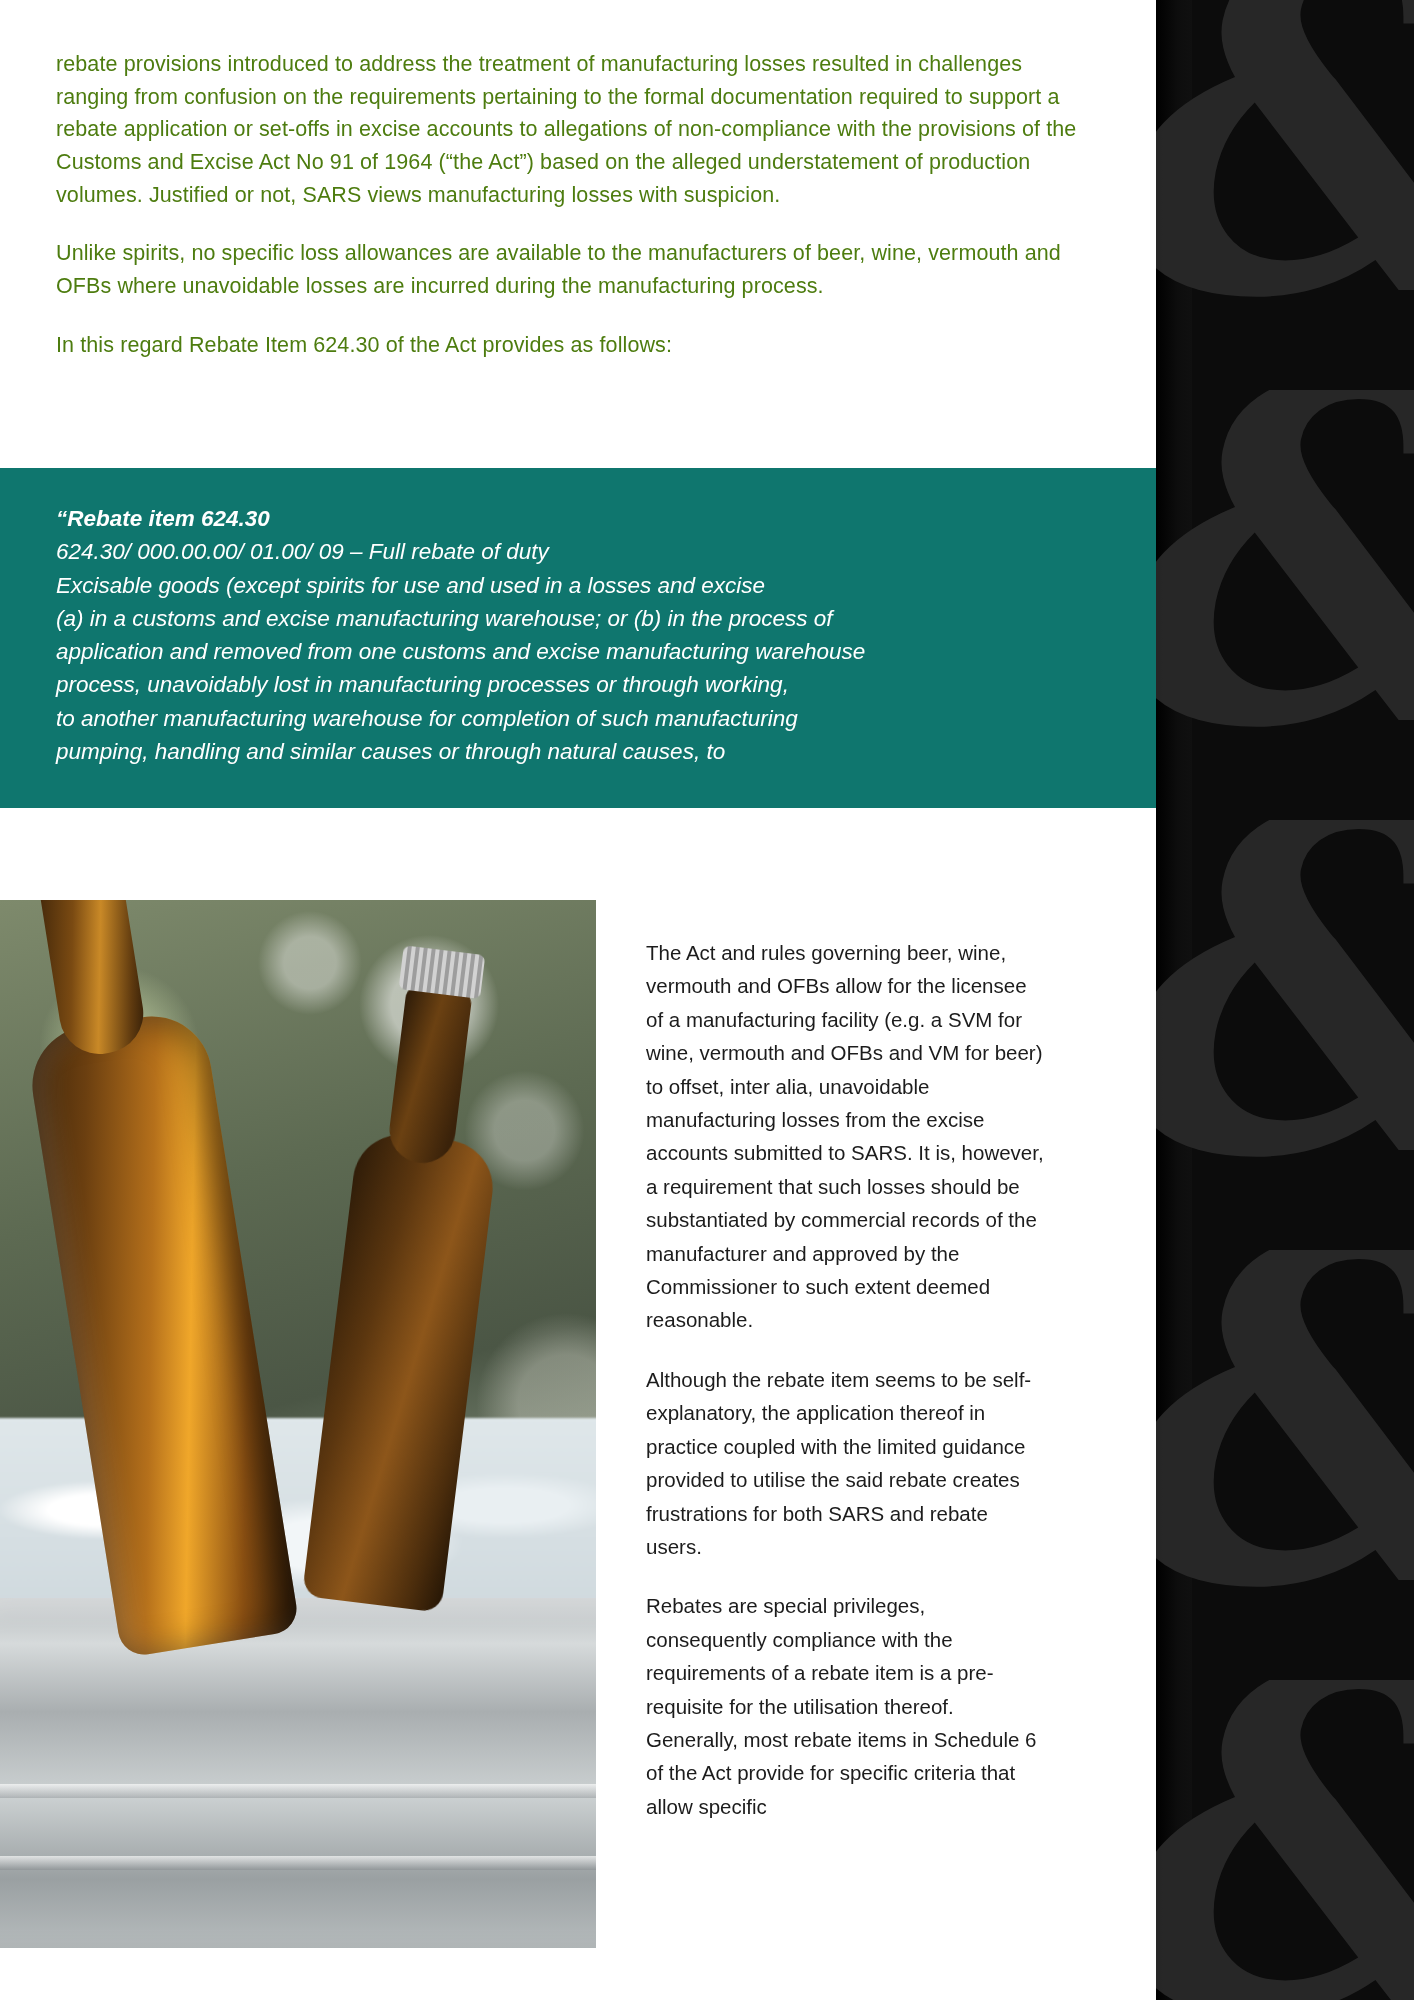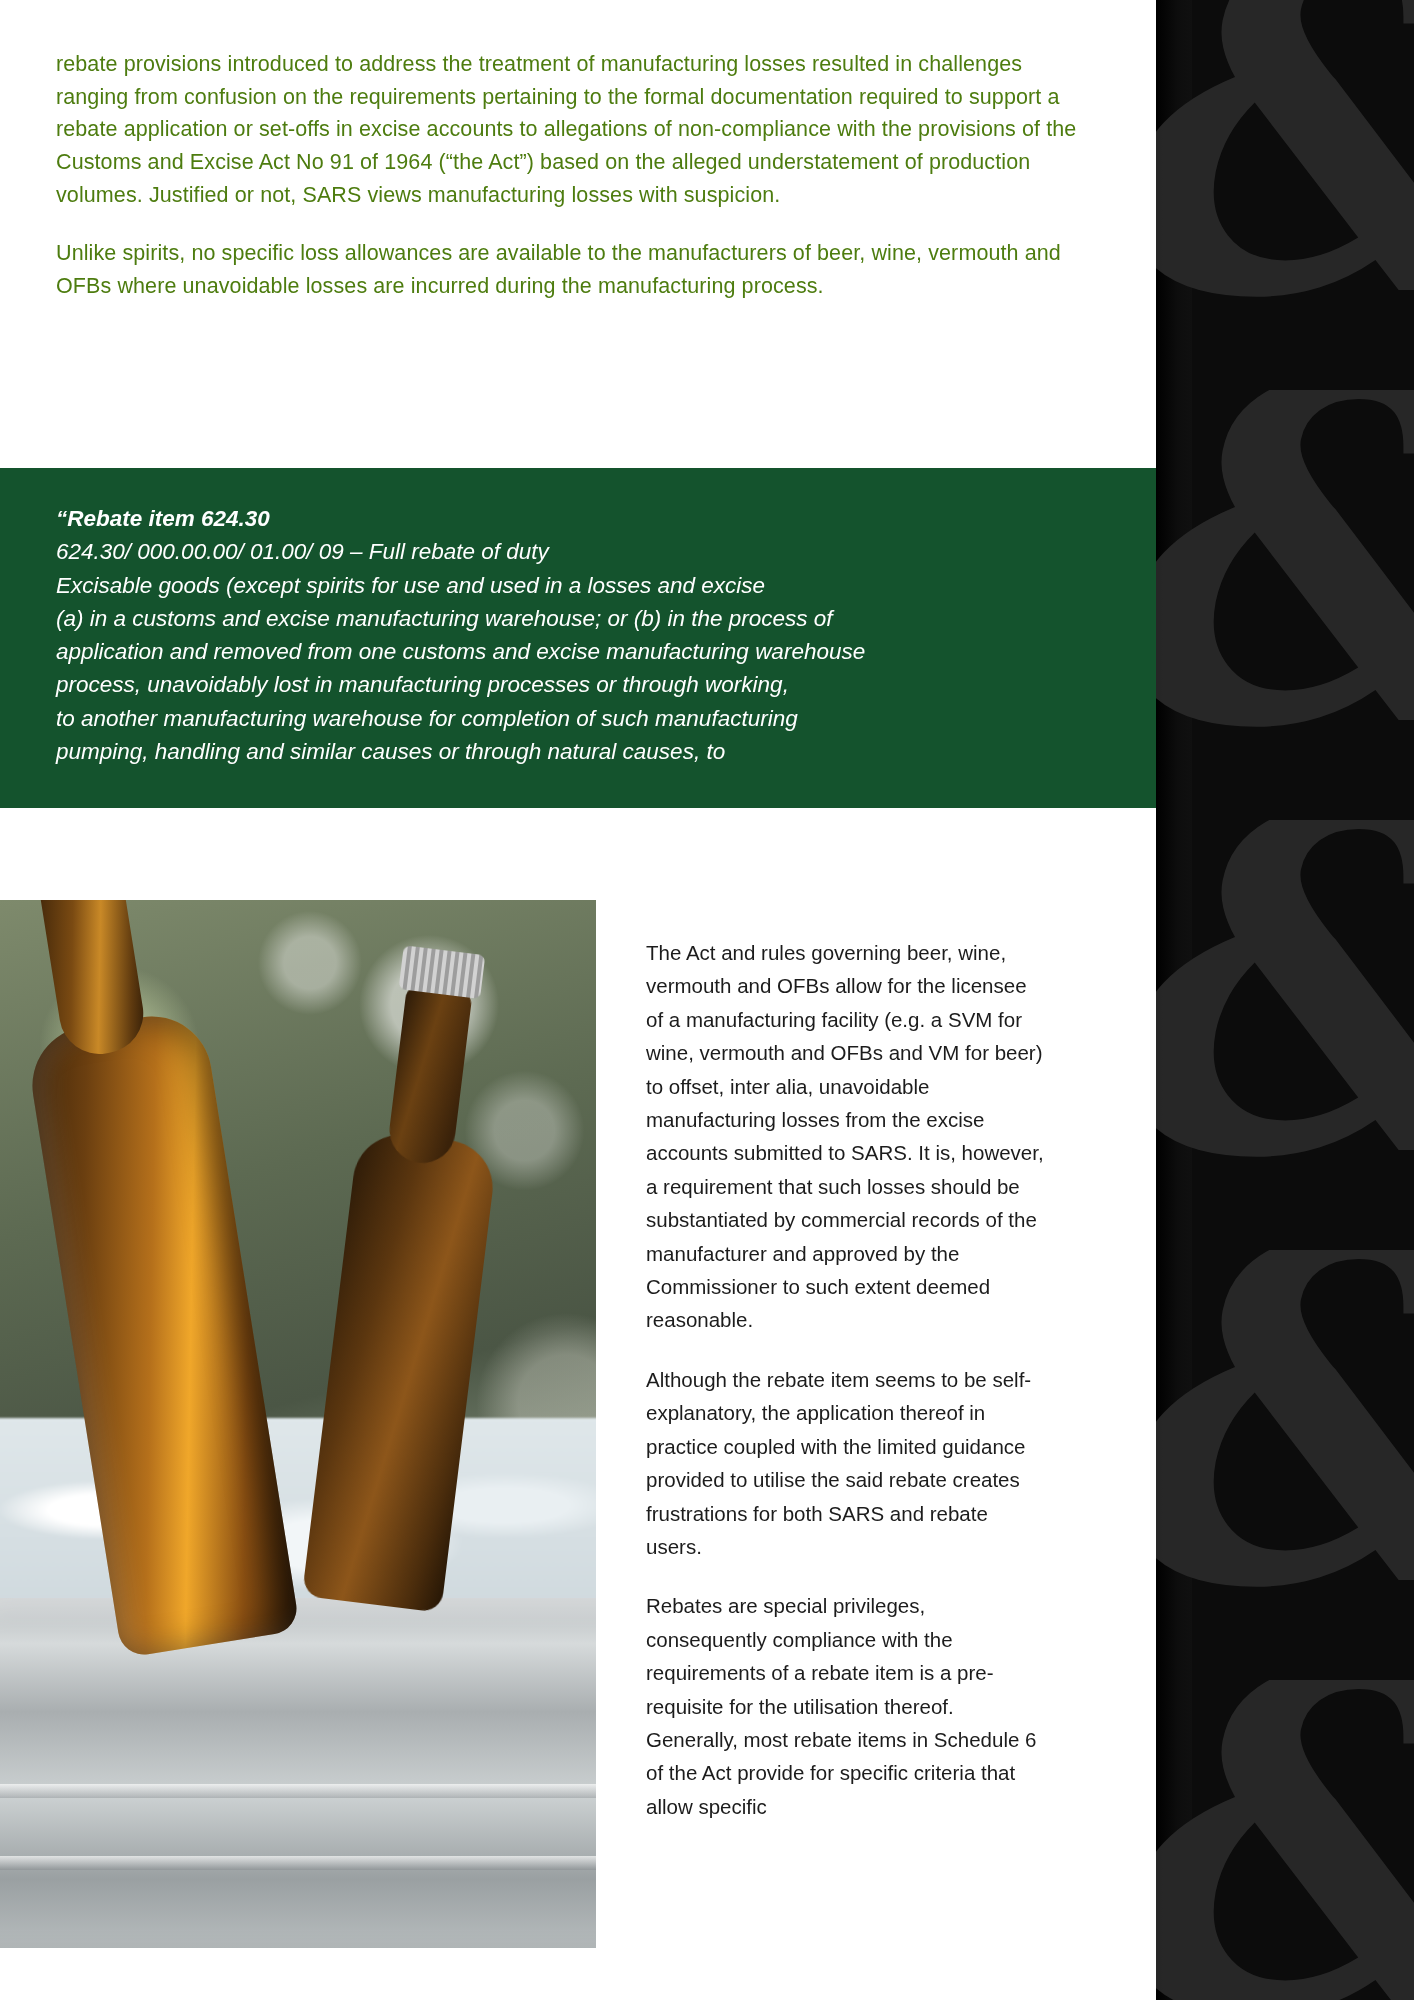--- a/index.html
+++ b/index.html
@@ -84,21 +84,21 @@
     color: #4d7c0f;
     letter-spacing: 0.1px;
   }
 
   
   .quote-block {
     position: absolute;
     left: 0;
     top: 468px;
     width: 1244px;
-    background: #14532d;
+    background: #0f766e;
     padding: 34px 56px 40px 56px;
     box-sizing: border-box;
   }
   .quote-block p {
     margin: 0;
     color: #ffffff;
     font-style: italic;
     font-size: 22.5px;
     line-height: 1.48;
     font-weight: 700;
@@ -235,20 +235,21 @@
   }
 </style>
 </head>
 <body>
 
 <div class="content">
 
   <div class="body-col">
     <p class="body-text">rebate provisions introduced to address the treatment of manufacturing losses resulted in challenges ranging from confusion on the requirements pertaining to the formal documentation required to support a rebate application or set-offs in excise accounts to allegations of non-compliance with the provisions of the Customs and Excise Act No 91 of 1964 (“the Act”) based on the alleged understatement of production volumes. Justified or not, SARS views manufacturing losses with suspicion.</p>
     <p class="body-text">Unlike spirits, no specific loss allowances are available to the manufacturers of beer, wine, vermouth and OFBs where unavoidable losses are incurred during the manufacturing process.</p>
+    <p class="body-text">In this regard Rebate Item 624.30 of the Act provides as follows:</p>
   </div>
 
   <div class="quote-block">
     <div class="quote-lines">
       <p>“Rebate item 624.30</p>
       <p class="light">624.30/ 000.00.00/ 01.00/ 09 – Full rebate of duty</p>
       <p class="light">Excisable goods (except spirits for use and used in a losses and excise</p>
       <p class="light">(a) in a customs and excise manufacturing warehouse; or (b) in the process of</p>
       <p class="light">application and removed from one customs and excise manufacturing warehouse</p>
       <p class="light">process, unavoidably lost in manufacturing processes or through working,</p>

